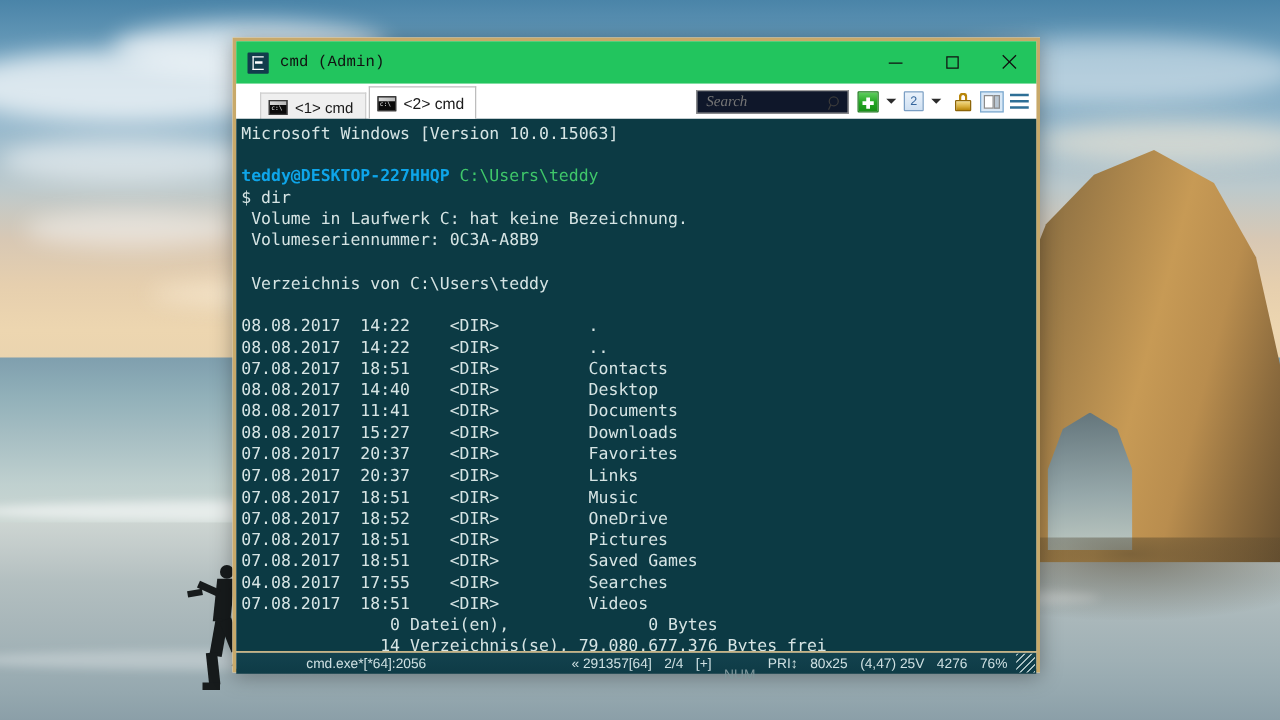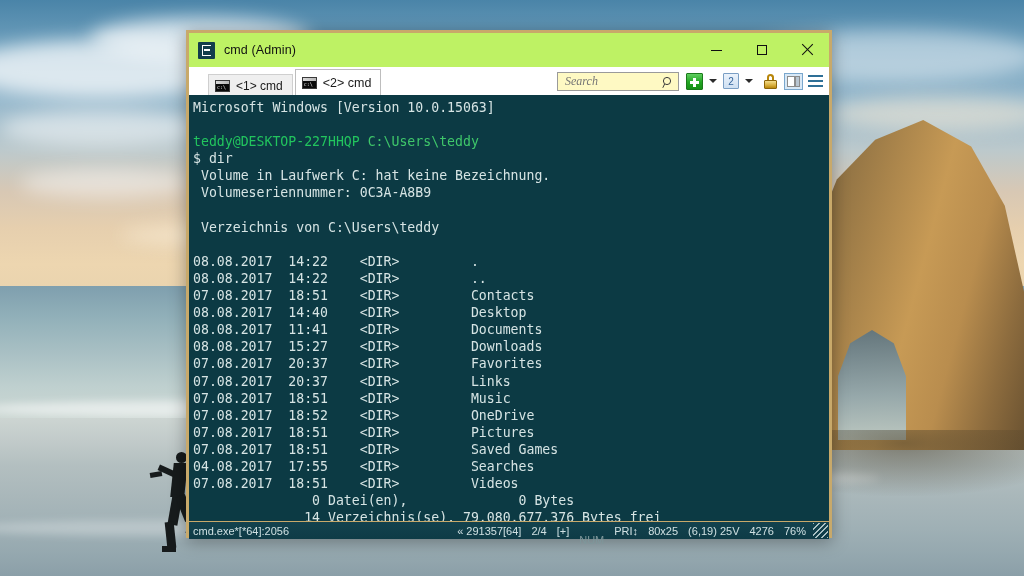--- a/index.html
+++ b/index.html
@@ -93,24 +93,25 @@
     height: 508px;
     background: #ffffff;
     border: 3px solid #c8a96a;
     box-sizing: border-box;
     box-shadow: 0 3px 16px rgba(0,0,0,.35);
   }
 
   
   #titlebar {
     height: 34px;
-    background: #bef264;
+    background: #22c55e;
     display: flex;
     align-items: center;
     position: relative;
+    font-family: Liberation Mono, monospace;
   }
   .app-icon {
     width: 17px; height: 17px;
     margin-left: 9px; margin-right: 9px;
     background: #123d4c;
     border-radius: 1px;
     position: relative;
     flex: none;
   }
   .app-icon::before {
@@ -211,21 +212,21 @@
   #toolbar {
     position: absolute;
     right: 4px; bottom: 2px;
     display: flex;
     align-items: center;
     height: 24px;
   }
   #search-box {
     width: 122px; height: 19px;
     border: 1px solid #9a9a9a;
-    background: #fef9c3;
+    background: #0f172a;
     display: flex; align-items: center;
     box-sizing: border-box;
     margin-right: 7px;
     position: relative;
   }
   #search-input {
     border: none; outline: none;
     width: 98px; height: 15px;
     margin-left: 5px;
     font-family: "Liberation Serif", serif;
@@ -315,38 +316,38 @@
     overflow: hidden;
     padding: 4px 0 0 4px;
     box-sizing: border-box;
     font-family: "DejaVu Sans Mono", monospace;
     font-size: 13.2px;
     line-height: 17.1px;
     color: #d6e4e4;
     white-space: pre;
     position: relative;
   }
-  #console .c-green  { color: #22c55e; }
+  #console .c-green  { color: #0ea5e9; font-weight: bold; }
   #console .c-path   { color: #3fc76a; margin-top: 36px; }
 
   
   #statusbar {
     height: 18px;
     background: linear-gradient(180deg,#13424e 0%,#0e3b46 100%);
     border-top: 1px solid #c8a96a;
     color: #cfe0e2;
     font-family: "Liberation Sans", sans-serif;
     font-size: 11px;
     display: flex;
     align-items: center;
     position: relative;
     box-sizing: border-box;
   }
   .sb-item { padding: 0 5px; white-space: nowrap; }
-  .sb-left { padding-left: 4px; }
+  .sb-left { padding-left: 16px; margin-left: 40px; }
   .sb-right-group { position: absolute; right: 18px; display: flex; align-items: center; }
   .sb-dim { color: #7e979b; margin-top: 19px; }
   .grip {
     position: absolute; right: 1px; bottom: 1px;
     width: 15px; height: 15px;
     background:
       repeating-linear-gradient(-45deg,
         rgba(220,235,235,.75) 0px, rgba(220,235,235,.75) 1.2px,
         rgba(0,0,0,0) 1.2px, rgba(0,0,0,0) 4px);
   }
@@ -471,19 +472,19 @@
 
   <div id="statusbar">
     <span class="sb-item sb-left">cmd.exe*[*64]:2056</span>
     <div class="sb-right-group">
       <span class="sb-item">« 291357[64]</span>
       <span class="sb-item">2/4</span>
       <span class="sb-item">[+]</span>
       <span class="sb-item sb-dim">NUM</span>
       <span class="sb-item">PRI↕</span>
       <span class="sb-item">80x25</span>
-      <span class="sb-item">(6,19) 25V</span>
+      <span class="sb-item">(4,47) 25V</span>
       <span class="sb-item">4276</span>
       <span class="sb-item">76%</span>
     </div>
     <span class="grip"></span>
   </div>
 </div>
 
 </body></html>

